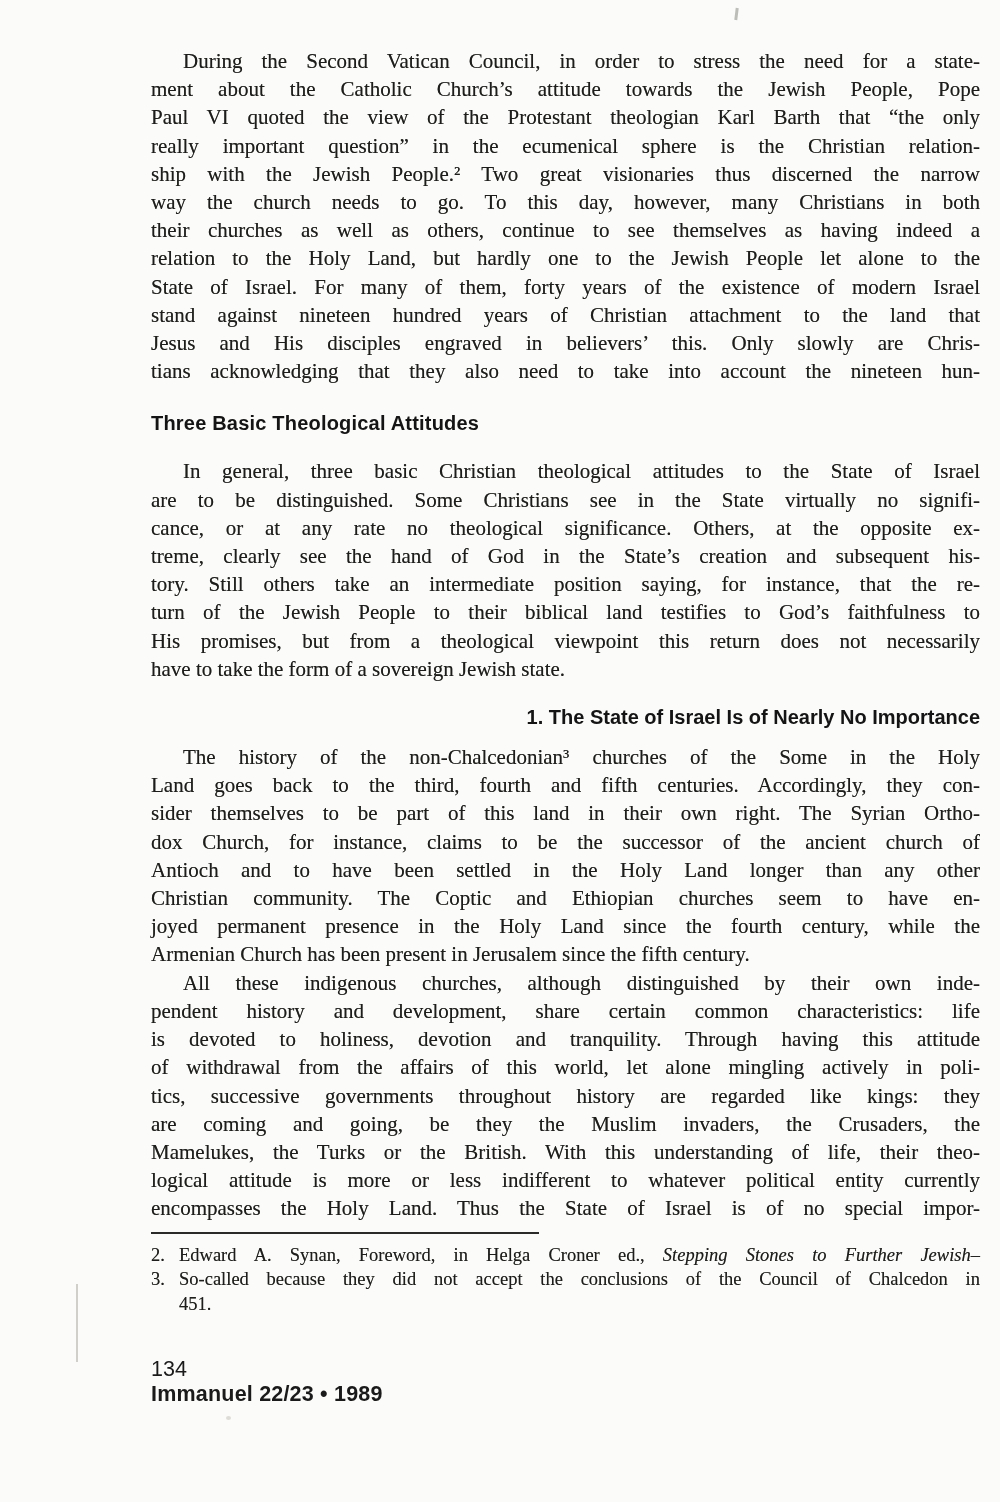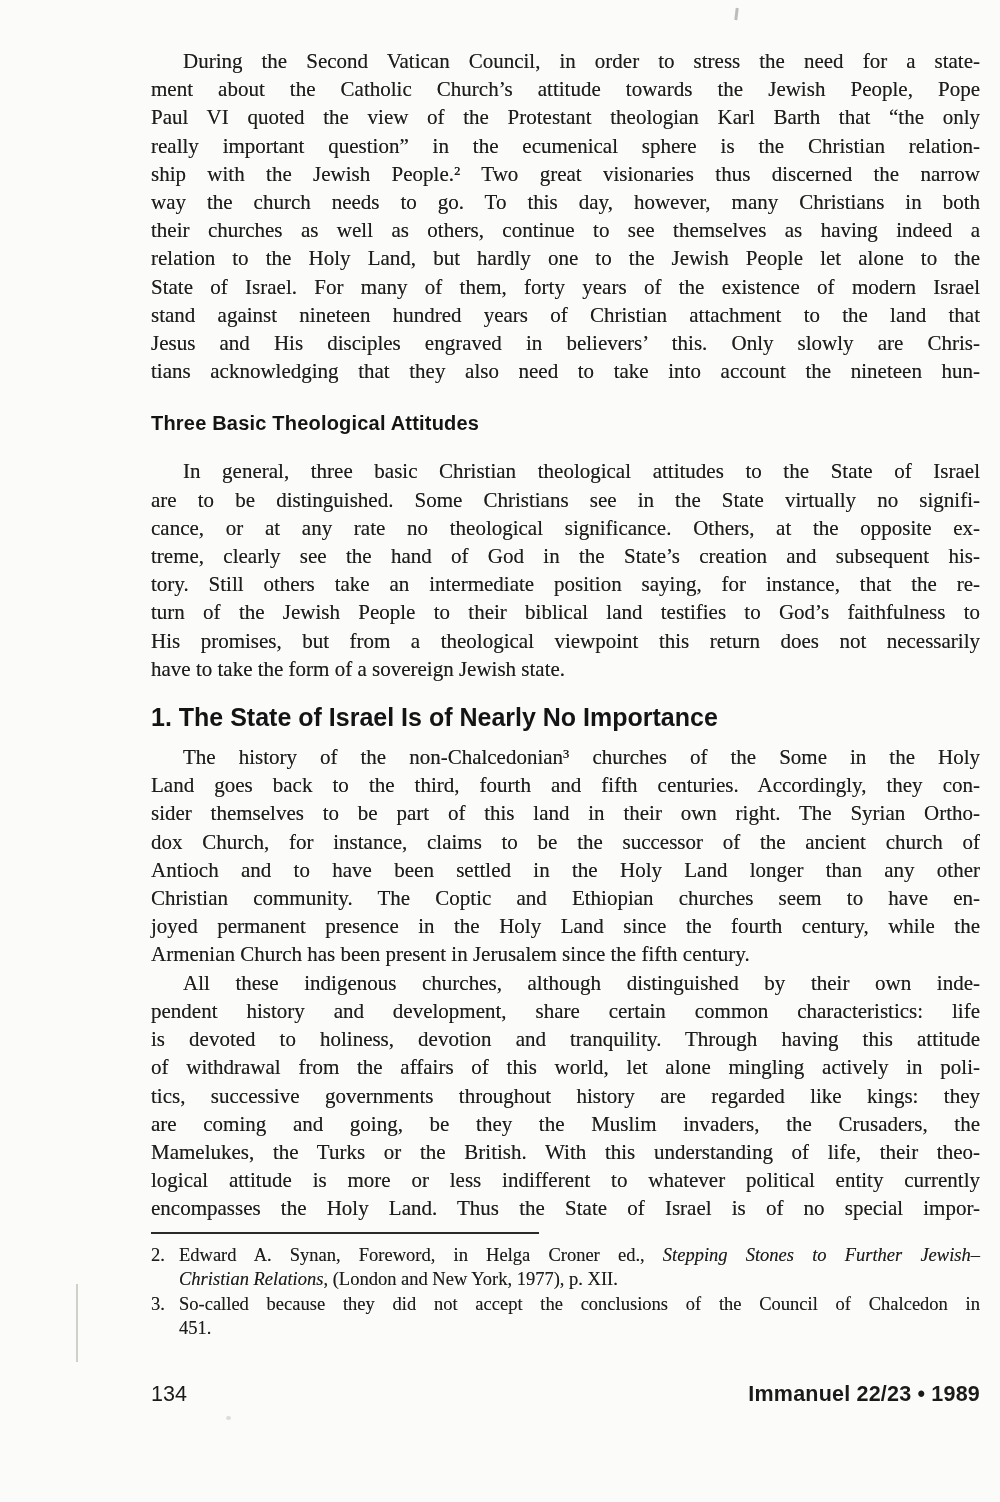--- a/index.html
+++ b/index.html
@@ -23,40 +23,40 @@
   .line.first { padding-left: 32px; }
   .line.last { text-align-last: left; -moz-text-align-last: left; }
 
   .h1 {
     font-family: "Liberation Sans", sans-serif; font-weight: 700;
     font-size: 20px; line-height: 34px; letter-spacing: 0.2px;
     color: #141414; margin: 21px 0 17px 0;
   }
   .h2 {
     font-family: "Liberation Sans", sans-serif; font-weight: 700;
-    font-size: 25px; line-height: 30px;
-    color: #141414; margin: 19px 0 11px 0;
+    font-size: 20px; line-height: 30px;
+    color: #141414; margin: 19px 0 11px 0; text-align: right;
   }
 
   .fn-rule { width: 388px; height: 2px; background: #2a2a28; margin-top: 9px; }
   .footnotes { margin-top: 9px; }
   .fn { position: relative; font-size: 18.5px; line-height: 24.5px; text-shadow: 0 0 0.4px rgba(25,25,22,0.5); }
   .fn-num { position: absolute; left: 0; top: 0; }
   .fn-line {
     margin-left: 28px;
     text-align: justify; text-align-last: justify; -moz-text-align-last: justify;
   }
   .fn-line.last { text-align-last: left; -moz-text-align-last: left; }
   .it { font-style: italic; }
 
   .footer {
     display: flex; justify-content: space-between; align-items: baseline;
     margin-top: 41px;
     font-family: "Liberation Sans", sans-serif;
-    font-size: 21.5px; color: #1a1a1a;
+    font-size: 21.5px; color: #1a1a1a; flex-direction: column;
   }
   .journal { font-weight: 700; letter-spacing: 0.2px; }
 
   
   .art-dash { position: absolute; left: 735px; top: 8px; width: 3px; height: 12px; background: #bcbcb8; transform: rotate(7deg); }
   .art-vline { position: absolute; left: 76px; top: 1284px; width: 2px; height: 78px; background: #d0cfc9; }
   .art-dot { position: absolute; left: 226px; top: 1416px; width: 5px; height: 4px; background: #dddcd6; border-radius: 50%; }
 </style>
 </head>
 <body>
@@ -119,21 +119,20 @@
         <div class="line">logical attitude is more or less indifferent to whatever political entity currently</div>
         <div class="line">encompasses the Holy Land. Thus the State of Israel is of no special impor-</div>
       </div>
 
     <div class="fn-rule"></div>
 
     <div class="footnotes">
         <div class="fn">
           <span class="fn-num">2.</span>
           <div class="fn-line"><span>Edward A. Synan, Foreword, in Helga Croner ed., </span><span class="it">Stepping Stones to Further Jewish–</span></div>
-          <div class="fn-line last"><span class="it">Christian Relations</span><span>, (London and New York, 1977), p. XII.</span></div>
         </div>
         <div class="fn">
           <span class="fn-num">3.</span>
           <div class="fn-line"><span>So-called because they did not accept the conclusions of the Council of Chalcedon in</span></div>
           <div class="fn-line last"><span>451.</span></div>
         </div>
       </div>
 
     <div class="footer">
       <span class="pageno">134</span>

